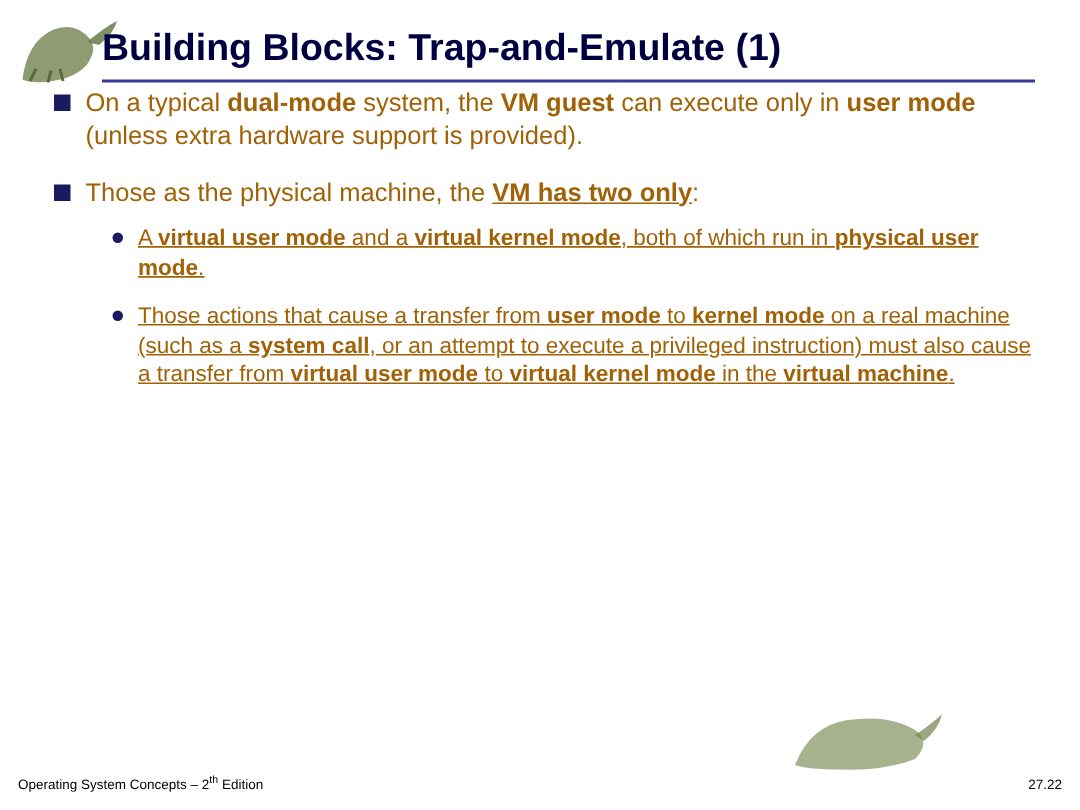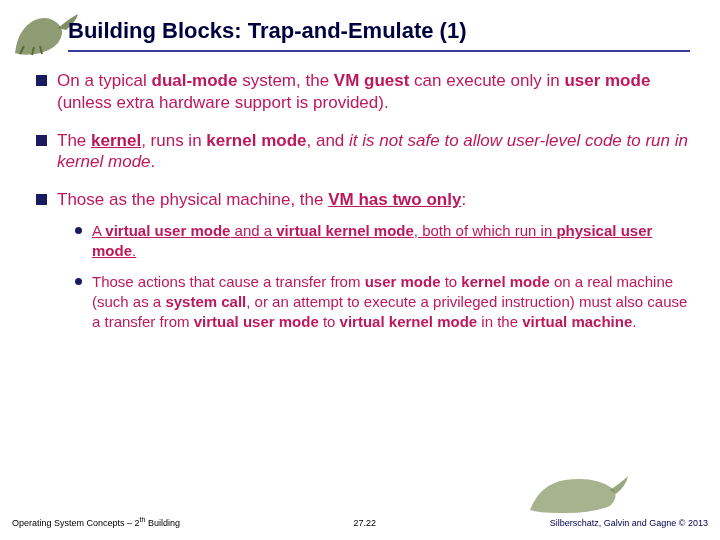--- a/index.html
+++ b/index.html
@@ -25,36 +25,36 @@
     width: 70px;
     height: 50px;
   }
   .title-wrap {
     position: absolute;
     top: 18px;
     left: 68px;
     right: 30px;
   }
   .title {
-    font-size: 22px;
+    font-size: 25px;
     font-weight: bold;
     color: #000040;
     padding-bottom: 4px;
   }
   .title-rule {
     border: none;
     border-top: 2px solid #3a3a99;
     margin: 2px 0 0 0;
   }
   .content {
     position: absolute;
-    top: 70px;
+    top: 58px;
     left: 36px;
     right: 30px;
-    color: #be185d;
+    color: #a16207;
     font-size: 17px;
     line-height: 1.28;
   }
   .lvl1 {
     display: flex;
     margin-bottom: 16px;
   }
   .sq {
     flex: 0 0 auto;
     width: 11px;
@@ -63,20 +63,21 @@
     margin-top: 5px;
     margin-right: 10px;
   }
   .lvl1-text { flex: 1 1 auto; }
   .lvl2-list { margin-top: 10px; }
   .lvl2 {
     display: flex;
     margin-bottom: 12px;
     font-size: 15px;
     line-height: 1.32;
+    text-decoration: underline;
   }
   .dot {
     flex: 0 0 auto;
     width: 7px;
     height: 7px;
     border-radius: 50%;
     background: #1a1a60;
     margin-left: 18px;
     margin-right: 10px;
     margin-top: 6px;
@@ -124,26 +125,20 @@
 
   <div class="content">
 
     <div class="lvl1">
       <div class="sq"></div>
       <div class="lvl1-text">
         <span>On a typical </span><b>dual-mode</b><span> system, the </span><b>VM guest</b><span> can execute only in </span><b>user mode</b><span> (unless extra hardware support is provided).</span>
       </div>
     </div>
 
-    <div class="lvl1">
-      <div class="sq"></div>
-      <div class="lvl1-text">
-        <span>The </span><b><u>kernel</u></b><span>, runs in </span><b>kernel mode</b><span>, and </span><i>it is not safe to allow user-level code to run in kernel mode</i><span>.</span>
-      </div>
-    </div>
 
     <div class="lvl1">
       <div class="sq"></div>
       <div class="lvl1-text">
         <span>Those as the physical machine, the </span><b><u>VM has two only</u></b><span>:</span>
 
         <div class="lvl2-list">
 
           <div class="lvl2">
             <div class="dot"></div>
@@ -165,19 +160,18 @@
 
   </div>
 
   <svg class="decor-right" viewBox="0 0 110 50">
     <path d="M10 44 Q20 18 45 14 Q75 10 92 22 Q100 30 90 40 Q70 48 40 47 Q18 47 10 44 Z" fill="#8a9a6a" opacity="0.75"></path>
     <path d="M90 24 Q102 16 108 10 Q106 20 96 28 Z" fill="#7a8a5a" opacity="0.75"></path>
   </svg>
 
   <div class="footer">
     <span>
-      <span>Operating System Concepts – 2</span><span class="sup">th</span><span> Building</span>
+      <span>Operating System Concepts – 2</span><span class="sup">th</span><span> Edition</span>
     </span>
     <span>27.22</span>
-    <span class="footer-right">Silberschatz, Galvin and Gagne © 2013</span>
   </div>
 
 </div>
 
 </body></html>

